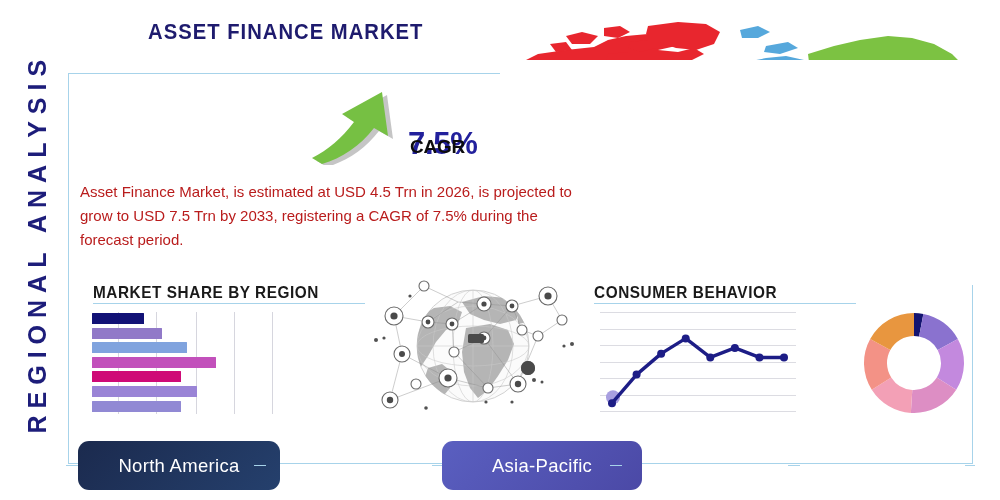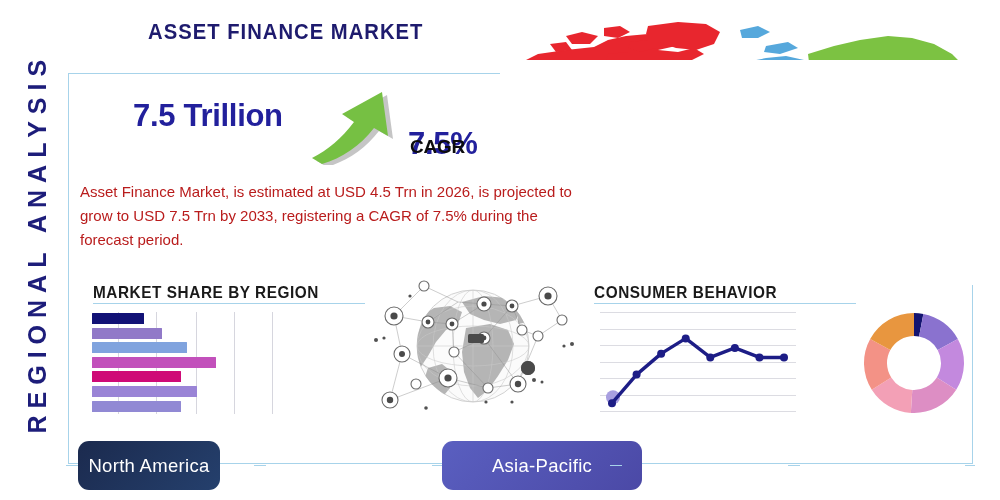--- a/index.html
+++ b/index.html
@@ -224,21 +224,20 @@
       <path fill="#1e9c54" d="M372 184 L392 178 L412 178 L428 184 L436 196 L432 208 L420 216 L404 220 L388 216 L376 206 L370 194 Z"></path>
       <path fill="#1e9c54" d="M384 166 L404 162 L416 168 L402 176 L386 174 Z"></path>
       <path fill="#1e9c54" d="M444 206 L456 202 L462 212 L452 220 L442 216 Z"></path>
       <path fill="#1e9c54" d="M414 222 L424 220 L426 228 L416 230 Z"></path>
     </g>
   </svg>
 
   <div class="frame"></div>
   <div class="frame-mask-right"></div>
 
-  <div class="stat-big" id="stat-value">7.5 Trillion</div>
 
   <div class="arrow-wrap">
     <svg width="92" height="85" viewBox="0 0 92 85" xmlns="http://www.w3.org/2000/svg">
       <path d="M4 78 C20 70, 34 58, 46 42 L34 34 L74 12 L80 56 L66 48 C52 66, 34 78, 14 84 Z" fill="#7e7e7e" opacity="0.45" transform="translate(5,3)"></path>
       <path d="M4 78 C20 70, 34 58, 46 42 L34 34 L74 12 L80 56 L66 48 C52 66, 34 78, 14 84 Z" fill="#76c043"></path>
     </svg>
   </div>
 
   <div class="stat-big" id="stat-cagr">7.5%</div>
   <div class="stat-sub" id="stat-cagr-lb">CAGR</div>
@@ -409,21 +408,21 @@
         <path d="M 54 4 A 50 50 0 0 1 63.369065729286234 4.885637463565573 L 59.05929549381457 27.47824423032541 A 27 27 0 0 0 54 27 Z" fill="#141470"></path>
         <path d="M 63.369065729286234 4.885637463565573 A 50 50 0 0 1 97.81533400219318 29.912316294914245 L 77.66028036118432 40.992650799253695 A 27 27 0 0 0 59.05929549381457 27.47824423032541 Z" fill="#8a72cf"></path>
         <path d="M 97.81533400219318 29.912316294914245 A 50 50 0 0 1 96.21639627510075 80.79133974894984 L 76.7968539885544 68.46732346443292 A 27 27 0 0 0 77.66028036118432 40.992650799253695 Z" fill="#c389de"></path>
         <path d="M 96.21639627510075 80.79133974894984 A 50 50 0 0 1 50.86047402353431 103.90133642141357 L 52.304655972708524 80.94672166756334 A 27 27 0 0 0 76.7968539885544 68.46732346443292 Z" fill="#dd8ec4"></path>
         <path d="M 50.86047402353431 103.90133642141357 A 50 50 0 0 1 11.783603724899237 80.79133974894981 L 31.203146011445586 68.4673234644329 A 27 27 0 0 0 52.304655972708524 80.94672166756334 Z" fill="#f3a0b6"></path>
         <path d="M 11.783603724899237 80.79133974894981 A 50 50 0 0 1 10.184665997806832 29.912316294914213 L 30.33971963881569 40.992650799253674 A 27 27 0 0 0 31.203146011445586 68.4673234644329 Z" fill="#f39286"></path>
         <path d="M 10.184665997806832 29.912316294914213 A 50 50 0 0 1 54.000000000000036 4 L 54.00000000000002 27 A 27 27 0 0 0 30.33971963881569 40.992650799253674 Z" fill="#e8963f"></path>
       </svg></div>
 
   <div class="regions" id="regions">
-      <div class="region-btn" style="left: 0px; width: 142px; background: linear-gradient(135deg, rgb(27, 42, 78), rgb(37, 64, 109));">
+      <div class="region-btn" style="left: 0px; width: 202px; background: linear-gradient(135deg, rgb(27, 42, 78), rgb(37, 64, 109));">
         <span>North America</span>
       </div>
       <div class="region-link" style="left: 176px; width: 12px;"></div>
       <div class="region-link" style="left: 354px; width: 12px;"></div>
       <div class="region-btn" style="left: 364px; width: 200px; background: linear-gradient(135deg, rgb(90, 95, 192), rgb(75, 73, 166));">
         <span>Asia-Pacific</span>
       </div>
       <div class="region-link" style="left: 532px; width: 12px;"></div>
       <div class="region-link" style="left: 710px; width: 12px;"></div>
       <div class="region-link" style="left: -12px; width: 12px;"></div>

